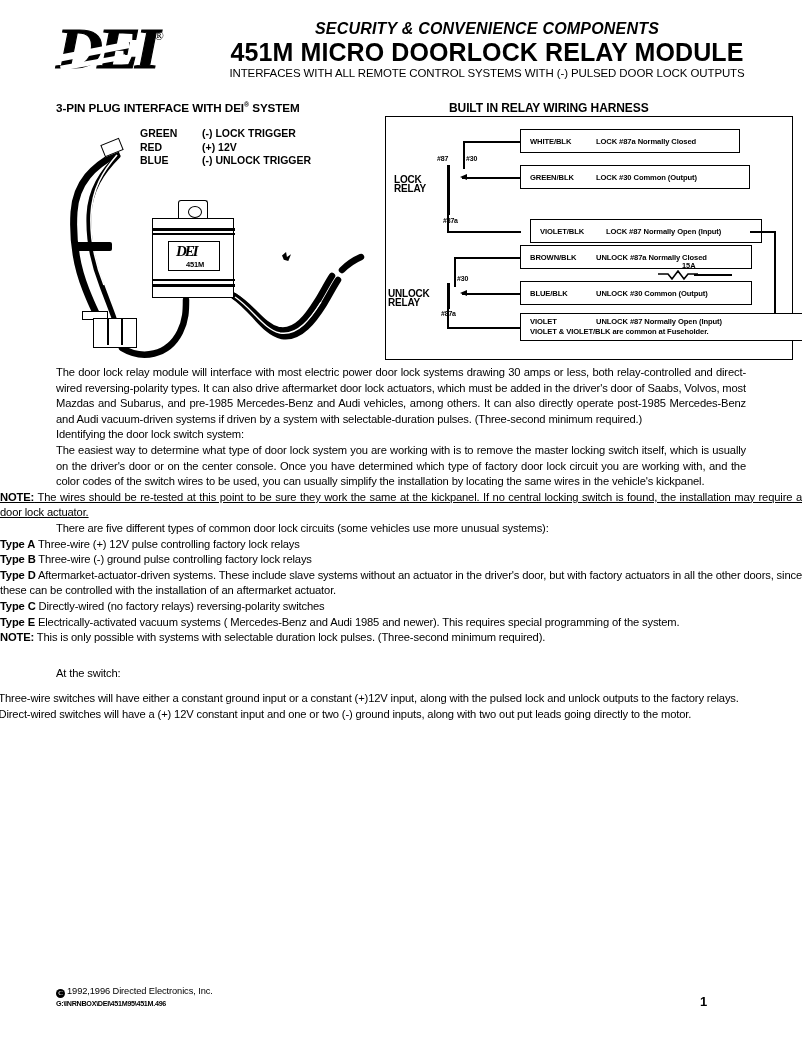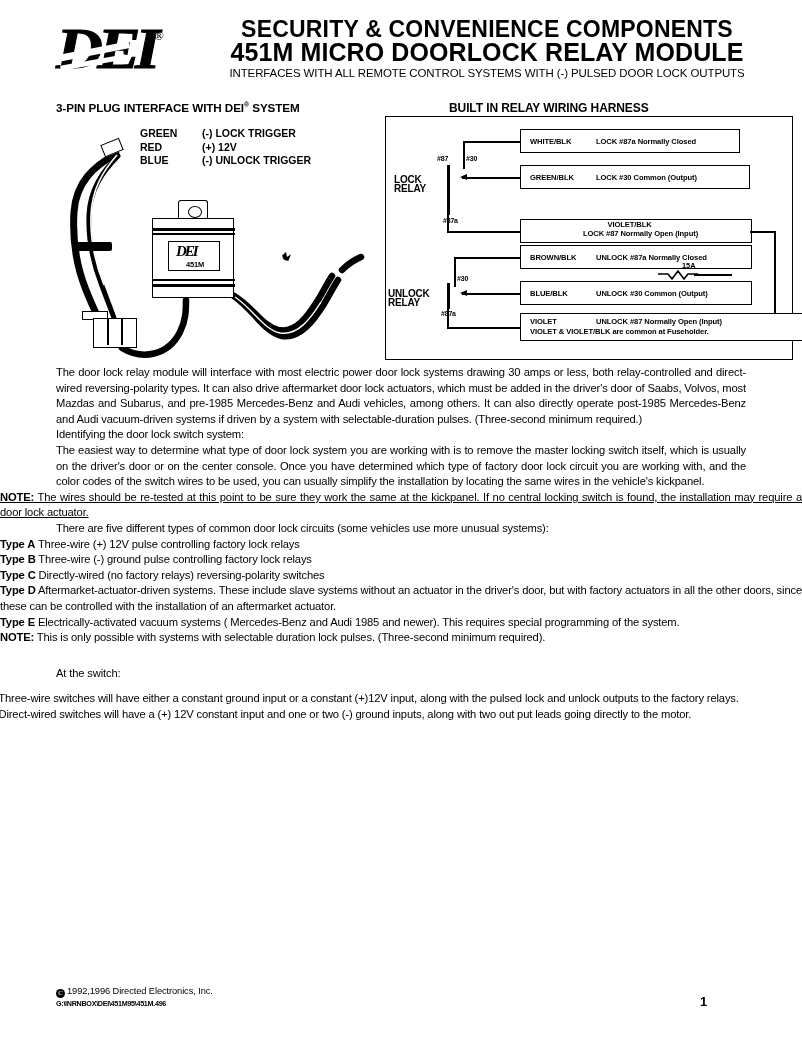--- a/index.html
+++ b/index.html
@@ -46,21 +46,21 @@
     background:#fff;
     transform: rotate(-10deg);
   }
   .logo-reg {
     position: absolute; left: 98px; top: 6px;
     font-size: 13px; font-family: "Liberation Serif", serif;
   }
 
   .title-wrap { position: absolute; left: 180px; top: 18px; width: 614px; text-align: center; }
   .title-1 {
-    font-weight: bold; font-size: 23px;
+    font-weight: bold; font-style: italic; font-size: 16px;
     letter-spacing: 0.2px; line-height: 22px;
     font-family: "Liberation Sans", sans-serif;
   }
   .title-2 {
     font-weight: bold; font-size: 25px; letter-spacing: 0.1px;
     line-height: 22px; margin-top: 1px;
   }
   .title-3 {
     font-size: 11.6px; font-weight: normal; line-height: 15px;
     margin-top: 2px; letter-spacing: -0.1px;
@@ -304,21 +304,21 @@
 
     <span class="hline" style="left:76px; top:60px; width:60px;"></span>
     <span class="arrow-head" style="left:74px; top:56.7px; transform:rotate(0deg);"></span>
     <div class="wbox" style="left:134px; top:48px; width:230px; height:24px;">
       <span class="wname">GREEN/BLK</span>
       <span>LOCK #30 Common (Output)</span>
     </div>
 
     <span class="vline" style="left:61px; top:96px; height:20px;"></span>
     <span class="hline" style="left:61px; top:114px; width:74px;"></span>
-    <div class="wbox" style="left:134px; top:102px; width:232px; height:24px;flex-direction:column;">
+    <div class="wbox" style="left:144px; top:102px; width:232px; height:24px;">
       <span class="wname">VIOLET/BLK</span>
       <span>LOCK #87 Normally Open (Input)</span>
     </div>
     <span class="hline" style="left:364px; top:114px; width:26px;"></span>
     <span class="vline" style="left:388px; top:114px; height:98px;"></span>
 
     <div class="rlabel" style="left:2px; top:172px;">
       <div>UNLOCK</div>
       <div>RELAY</div>
     </div>
@@ -372,24 +372,24 @@
       <p class="body para">There are five different types of common door lock circuits (some vehicles use more unusual systems):</p>
     </div>
 
     <div class="body para indent-type">
       <b class="lbl">Type A</b><span> Three-wire (+) 12V pulse  controlling factory lock relays</span>
     </div>
     <div class="body para indent-type">
       <b class="lbl">Type B</b><span> Three-wire (-) ground pulse controlling factory lock relays</span>
     </div>
     <div class="body para indent-type">
+      <b class="lbl">Type D</b><span> Aftermarket-actuator-driven systems. These include slave systems without an actuator in the driver's door, but with factory actuators in all the other doors, since these can be controlled with the installation of an aftermarket actuator.</span>
+    </div>
+    <div class="body para indent-type">
       <b class="lbl">Type C</b><span> Directly-wired (no factory  relays)  reversing-polarity switches</span>
-    </div>
-    <div class="body para indent-type">
-      <b class="lbl">Type D</b><span> Aftermarket-actuator-driven systems. These include slave systems without an actuator in the driver's door, but with factory actuators in all the other doors, since these can be controlled with the installation of an aftermarket actuator.</span>
     </div>
     <div class="body para indent-type">
       <b class="lbl">Type E</b><span> Electrically-activated vacuum systems ( Mercedes-Benz and Audi 1985 and newer). This requires special  programming of the system.</span>
     </div>
 
     <div class="body para indent-type">
       <b class="lbl">NOTE:</b><span> This is only possible with systems with selectable duration lock pulses. (Three-second minimum required).</span>
     </div>
 
     <div class="col">

